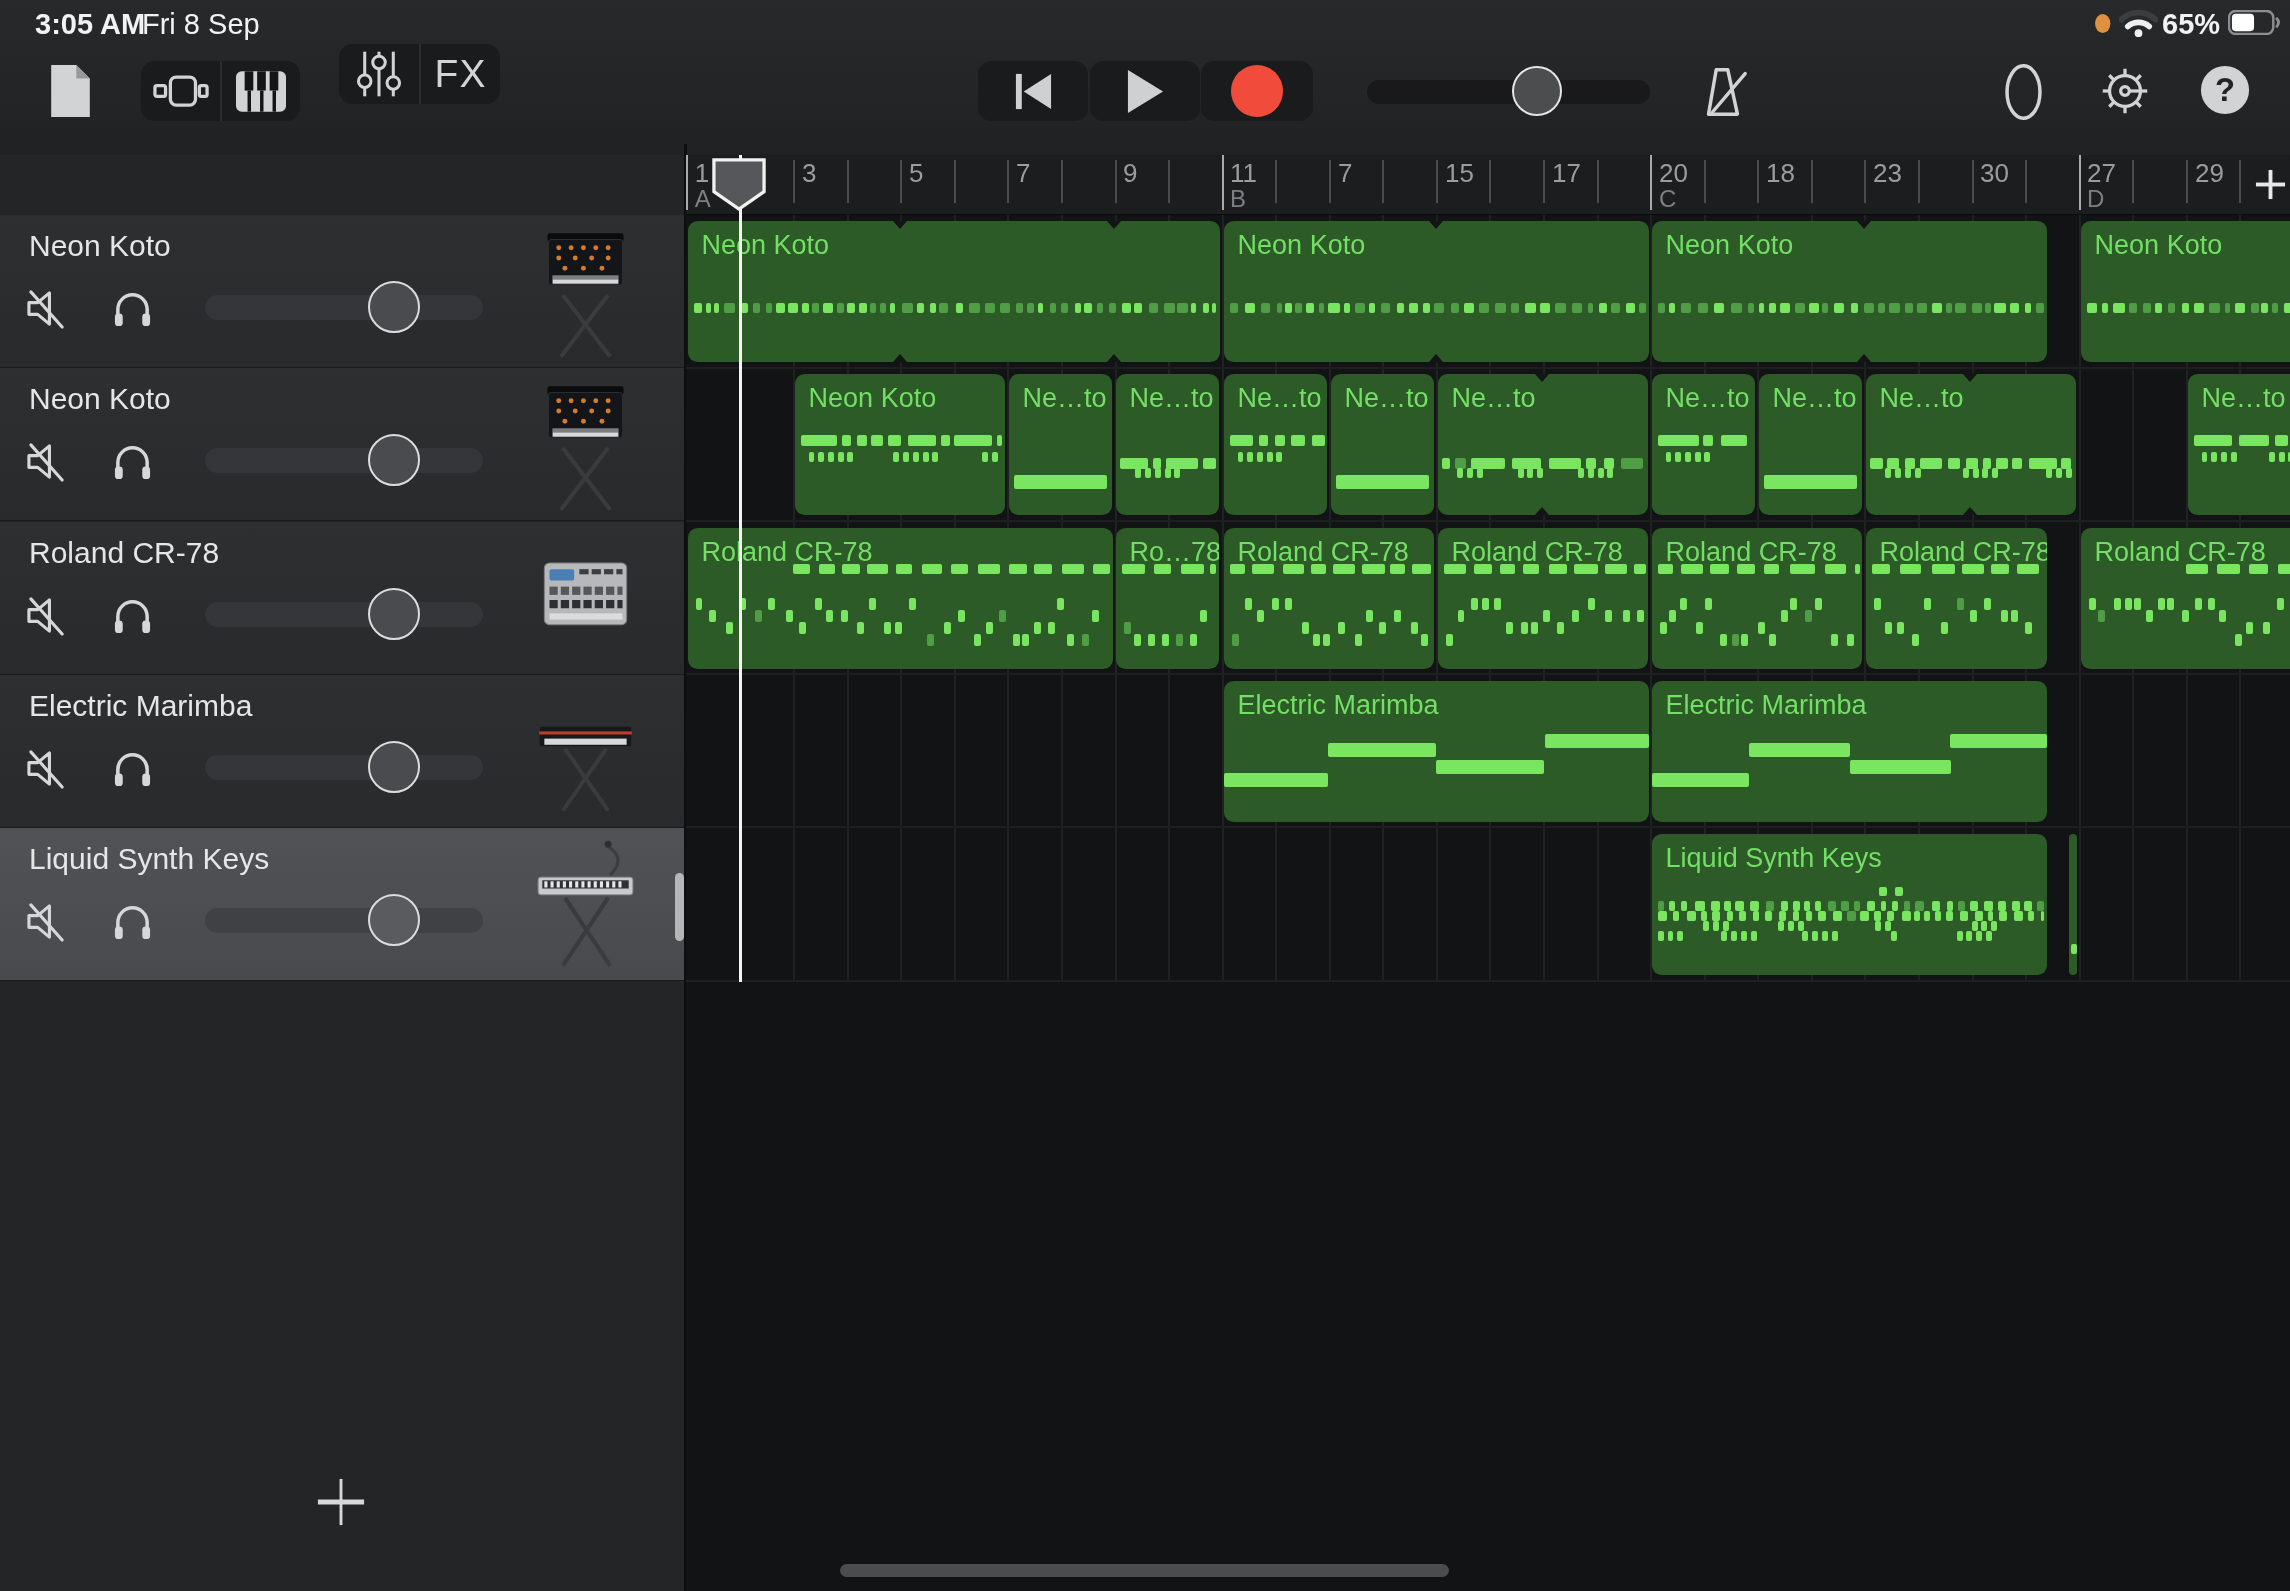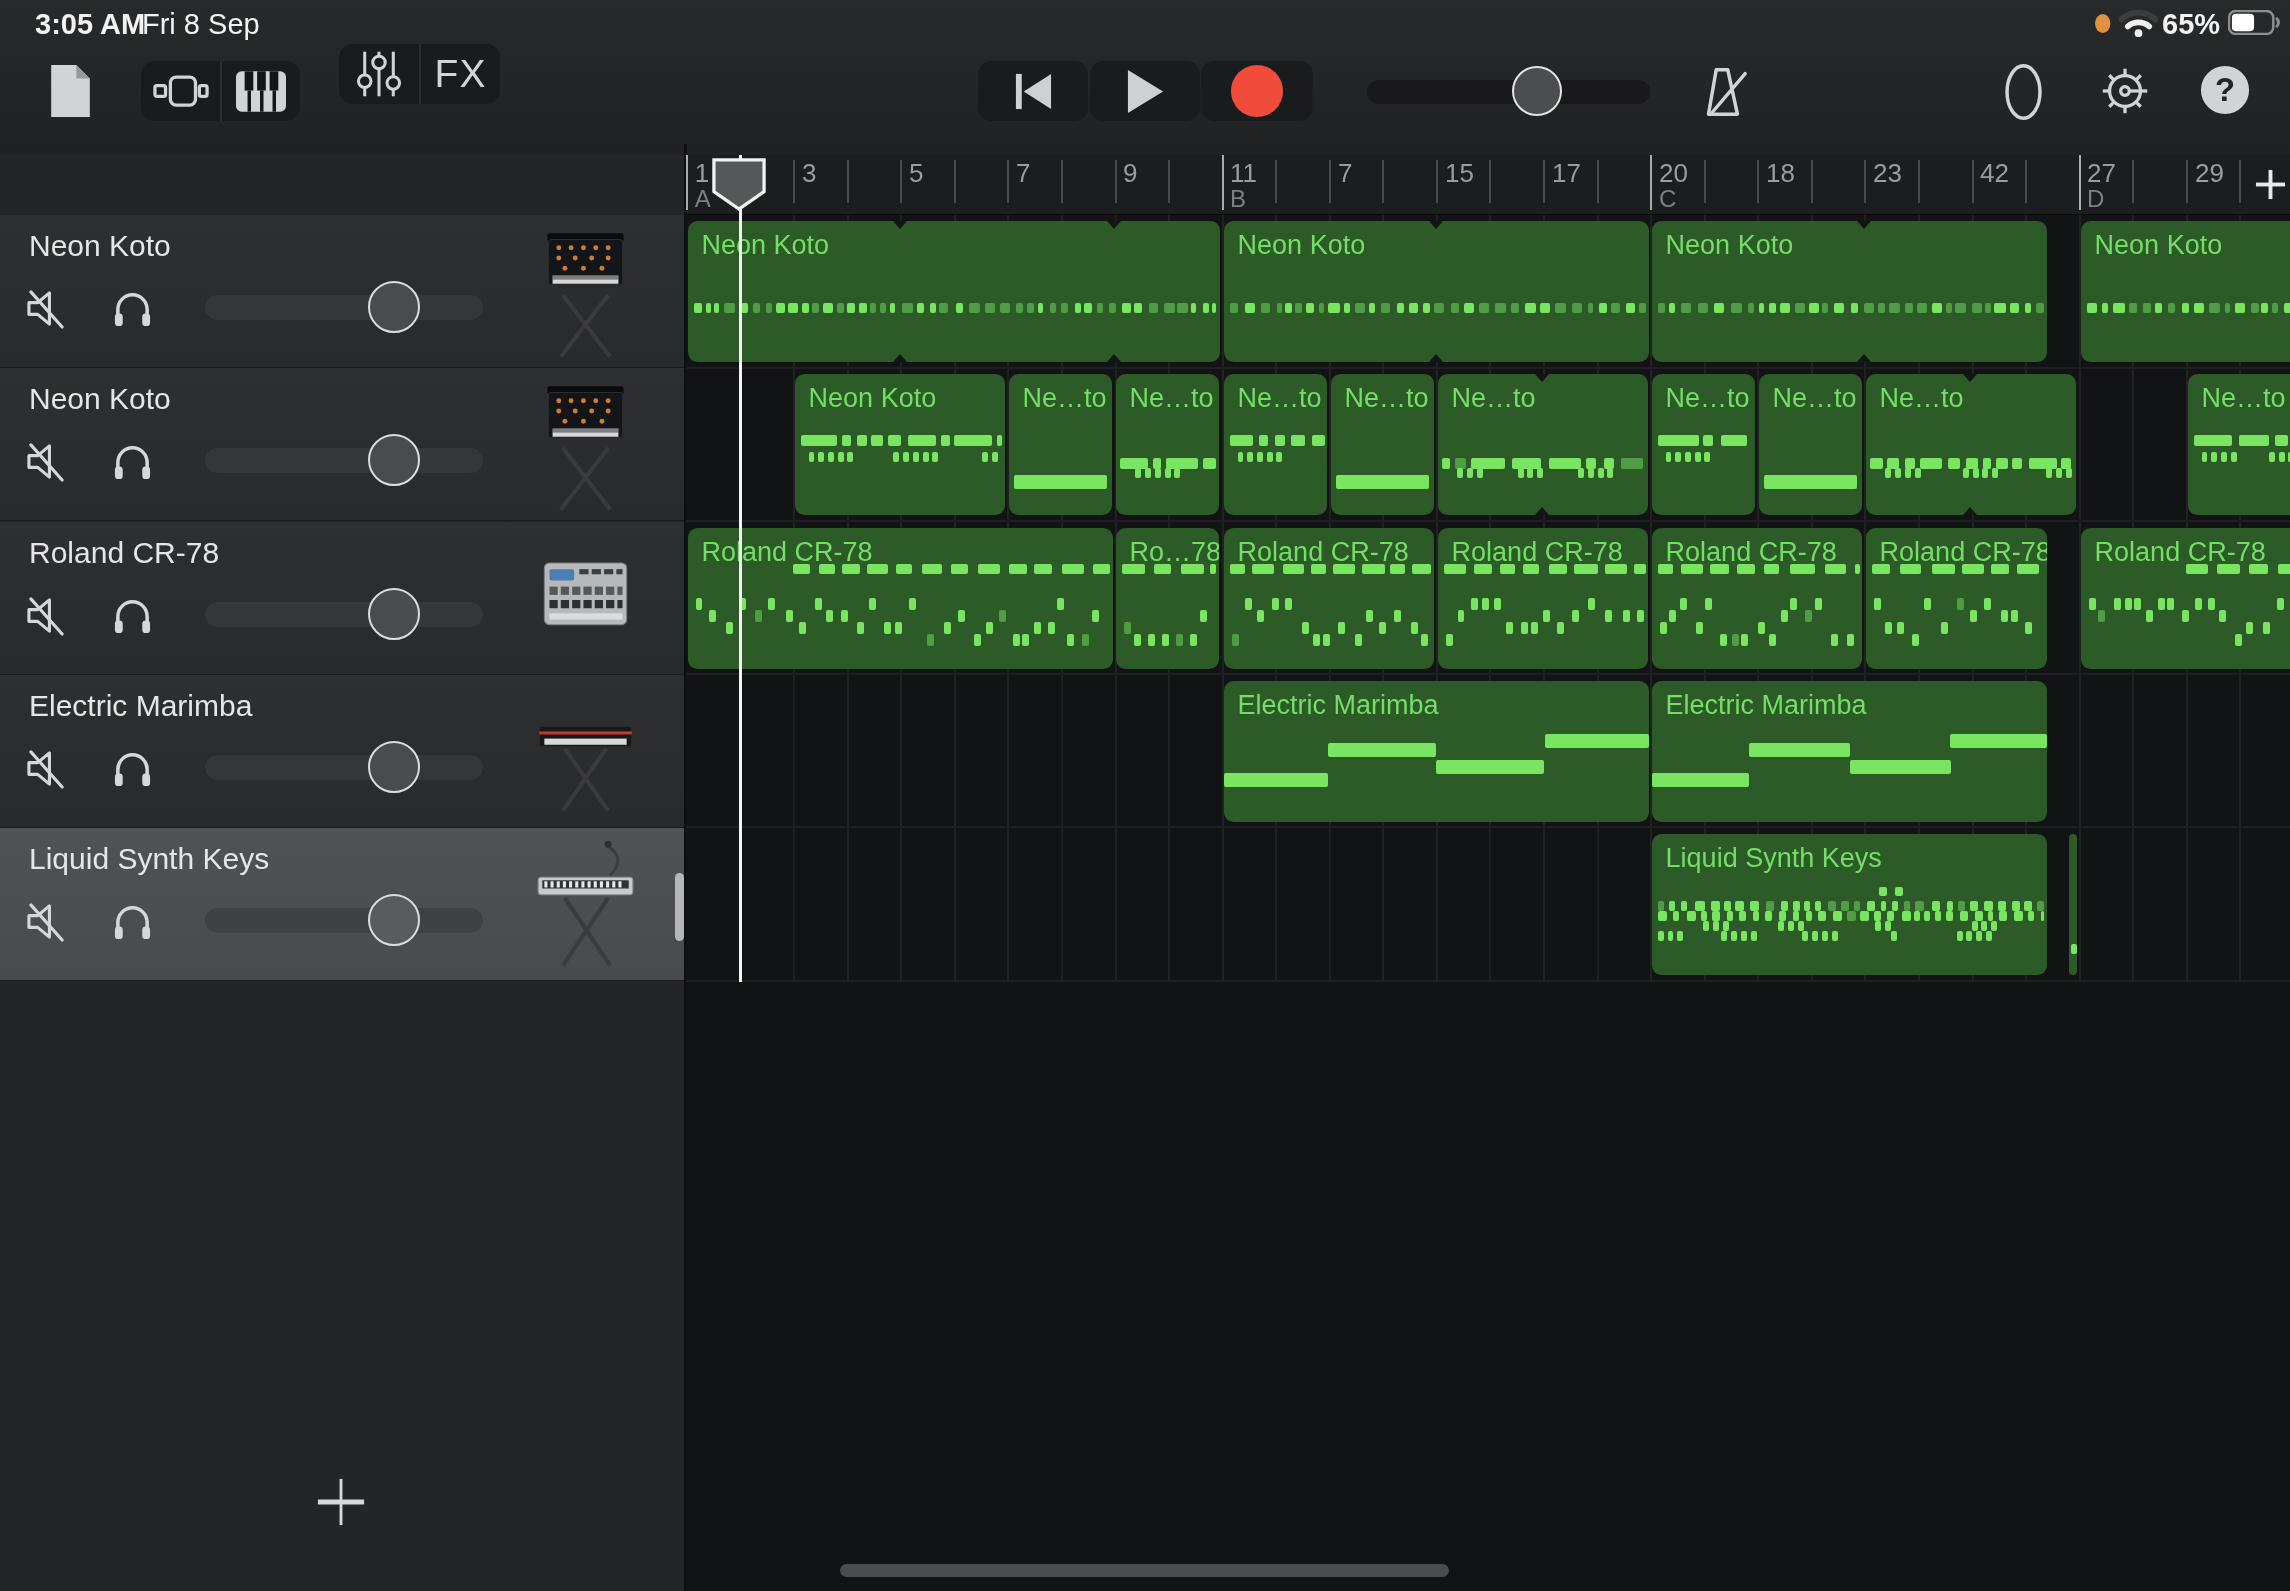--- a/index.html
+++ b/index.html
@@ -1014,21 +1014,21 @@
         <div class="rlabel" style="left:223px;">5</div>
         <div class="rlabel" style="left:330px;">7</div>
         <div class="rlabel" style="left:437px;">9</div>
         <div class="rlabel" style="left:544px;">11</div>
         <div class="rlabel" style="left:652px;">7</div>
         <div class="rlabel" style="left:759px;">15</div>
         <div class="rlabel" style="left:866px;">17</div>
         <div class="rlabel" style="left:973px;">20</div>
         <div class="rlabel" style="left:1080px;">18</div>
         <div class="rlabel" style="left:1187px;">23</div>
-        <div class="rlabel" style="left:1294px;">42</div>
+        <div class="rlabel" style="left:1294px;">30</div>
         <div class="rlabel" style="left:1401px;">27</div>
         <div class="rlabel" style="left:1509px;">29</div>
         <div class="rsec" style="left:8.7px;">A</div>
         <div class="rsec" style="left:544px;">B</div>
         <div class="rsec" style="left:973px;">C</div>
         <div class="rsec" style="left:1401px;">D</div>
         <div id="ruler-add">
       <svg width="33" height="33" viewBox="0 0 34 34">
         <line x1="17" y1="2" x2="17" y2="32" stroke="#e8e8e9" stroke-width="4"></line>
         <line x1="2" y1="17" x2="32" y2="17" stroke="#e8e8e9" stroke-width="4"></line>

